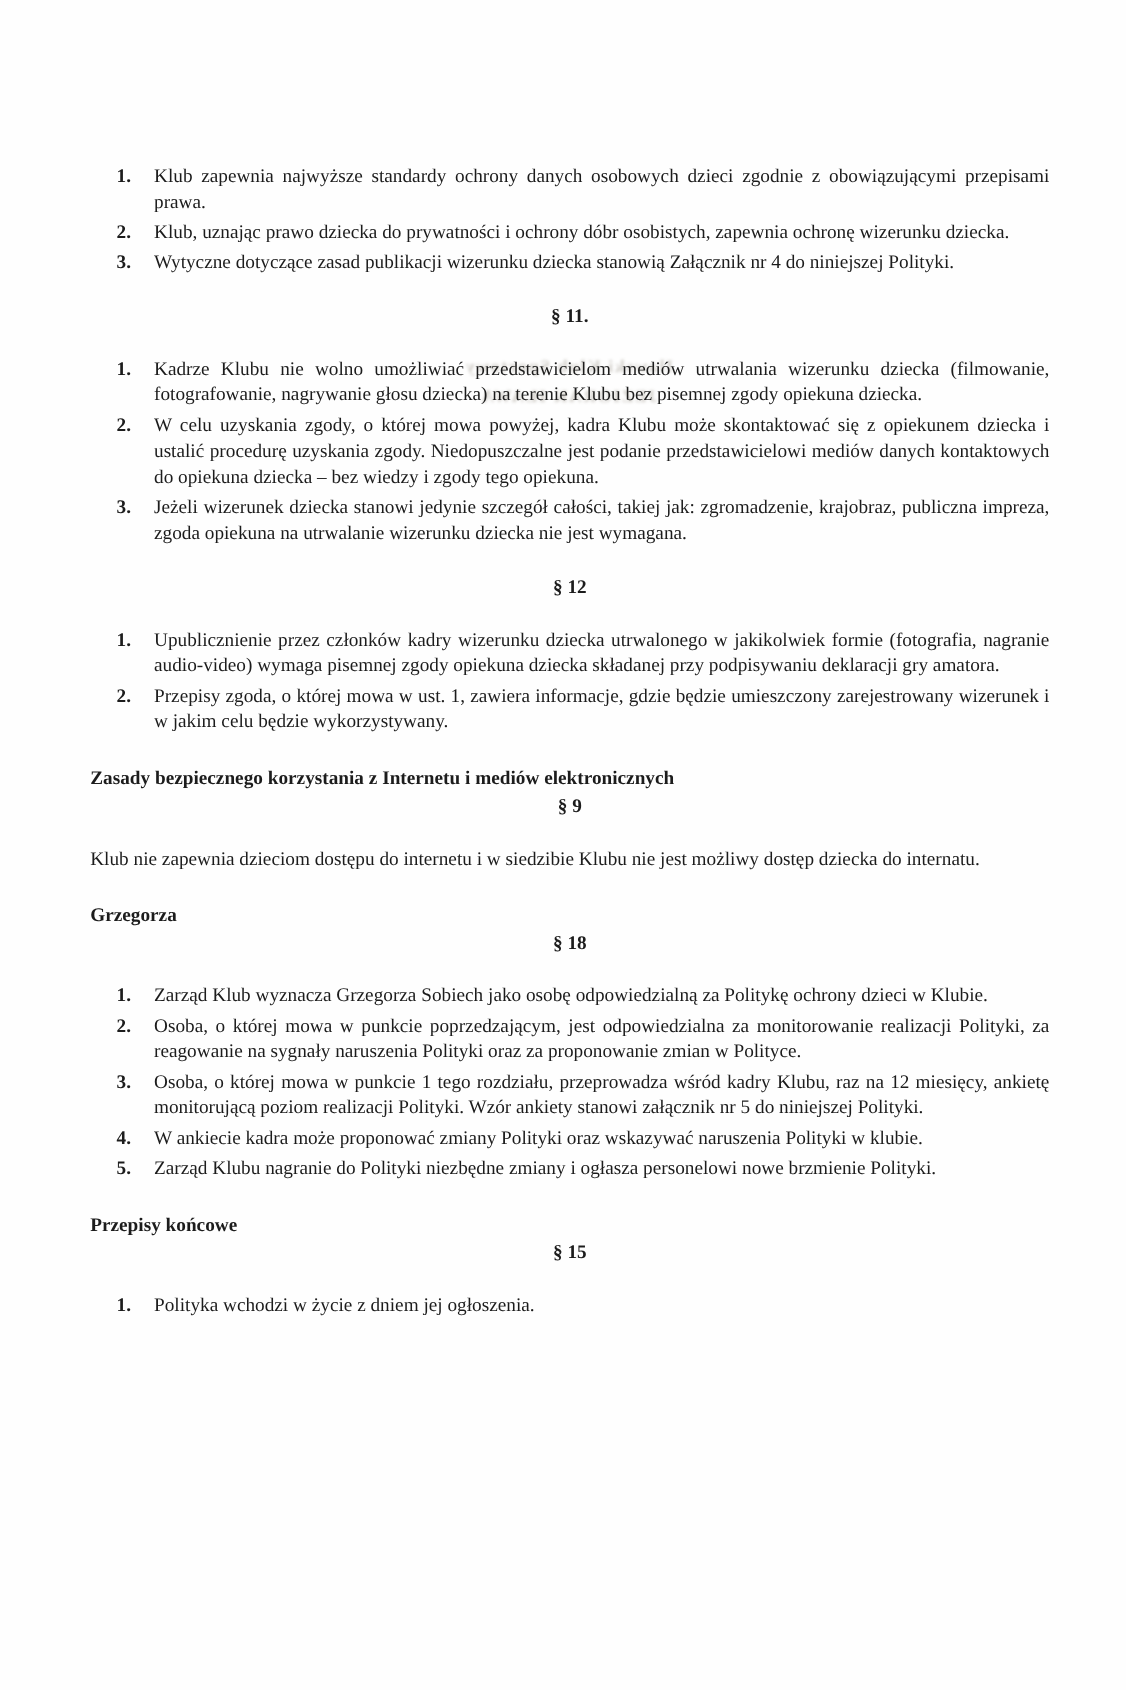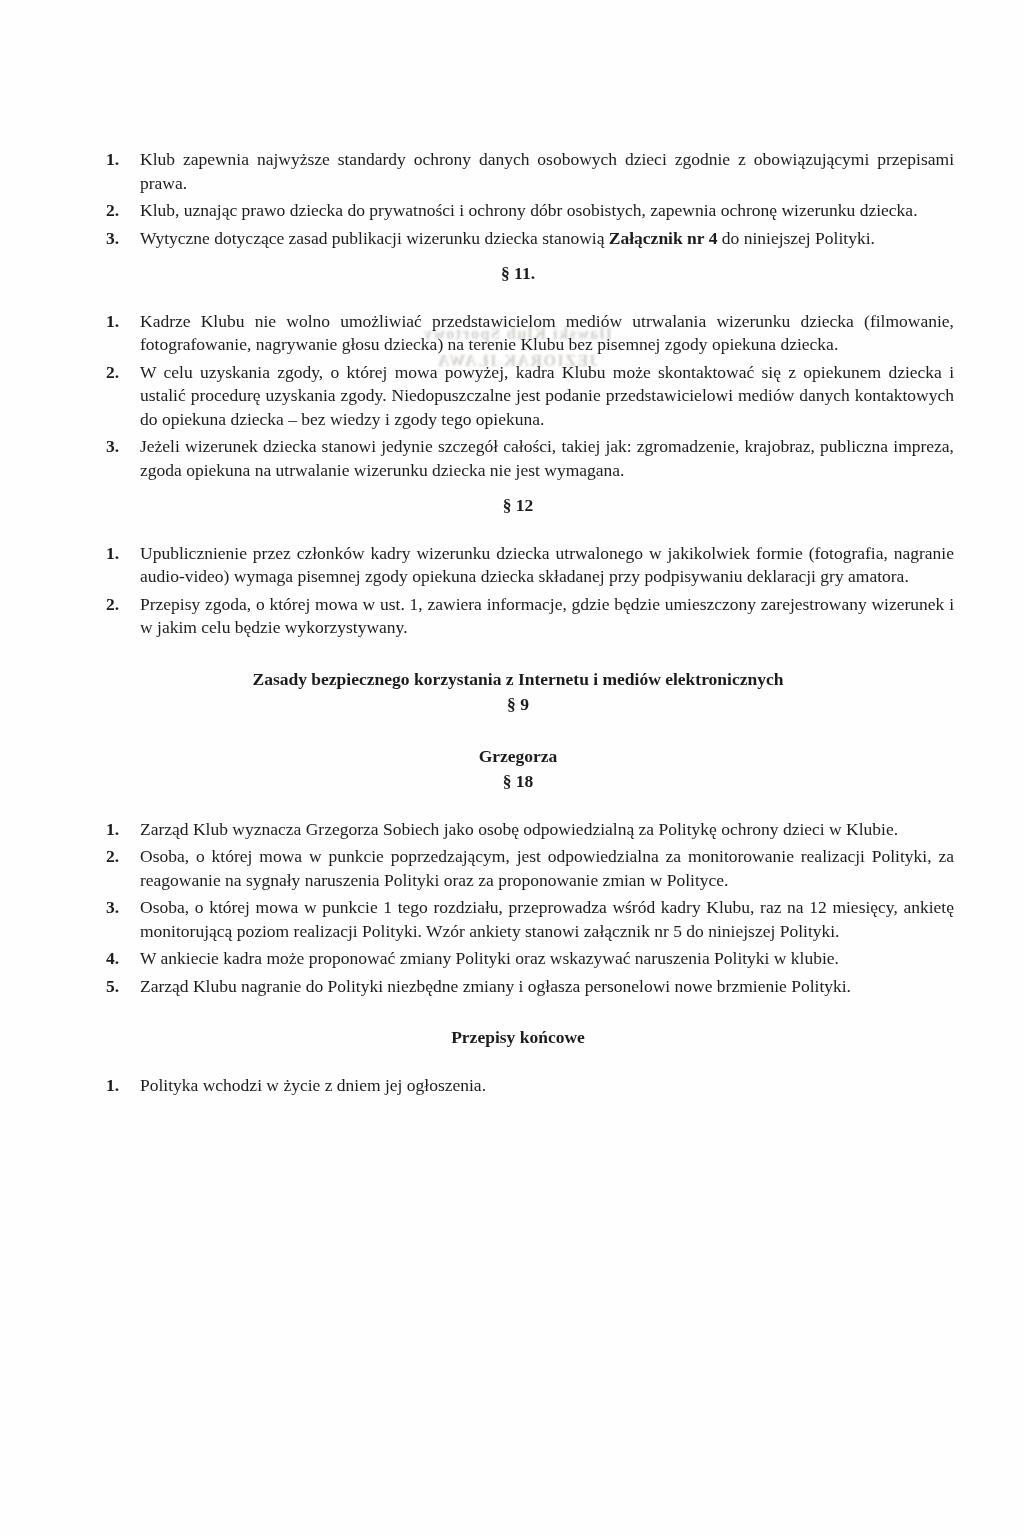--- a/index.html
+++ b/index.html
@@ -25,30 +25,29 @@
   .li { display: flex; }
   .li + .li { margin-top: 4px; }
   .num {
     flex: 0 0 20px;
     margin-right: 14px;
     font-weight: 700;
     text-align: left;
     white-space: nowrap;
   }
   .li-text { flex: 1 1 auto; text-align: justify; }
-  .b { font-weight: 700; }
+  .b { font-weight: 400; }
   .section-num {
-    margin-top: 12px;
+    margin-top: 26px;
     margin-bottom: 24px;
     text-align: center;
     font-weight: 700;
   }
   .heading {
     margin-top: 28px;
-    text-align: center;
     font-weight: 700;
   }
   .heading + .section-num { margin-top: 2px; }
   .para { margin-top: 22px; text-align: justify; }
   
   .ghost {
     position: absolute;
     top: 320px;
     left: 352px;
     width: 330px;
@@ -108,20 +107,21 @@
           <span class="num">1.</span>
           <span class="li-text"><span>Upublicznienie przez członków kadry wizerunku dziecka utrwalonego w jakikolwiek formie (fotografia, nagranie audio-video) wymaga pisemnej zgody opiekuna dziecka składanej przy podpisywaniu deklaracji gry amatora.</span></span>
         </div>
         <div class="li">
           <span class="num">2.</span>
           <span class="li-text"><span>Przepisy zgoda, o której mowa w ust. 1, zawiera informacje, gdzie będzie umieszczony zarejestrowany wizerunek i w jakim celu będzie wykorzystywany.</span></span>
         </div>
       </div>
       <div class="heading">Zasady bezpiecznego korzystania z Internetu i mediów elektronicznych</div>
       <div class="section-num">§ 9</div>
+      <div class="para">Klub nie zapewnia dzieciom dostępu do internetu i w siedzibie Klubu nie jest możliwy dostęp dziecka do internatu.</div>
       <div class="heading">Grzegorza</div>
       <div class="section-num">§ 18</div>
       <div class="list">
         <div class="li">
           <span class="num">1.</span>
           <span class="li-text"><span>Zarząd Klub wyznacza Grzegorza Sobiech jako osobę odpowiedzialną za Politykę ochrony dzieci w Klubie.</span></span>
         </div>
         <div class="li">
           <span class="num">2.</span>
           <span class="li-text"><span>Osoba, o której mowa w punkcie poprzedzającym, jest odpowiedzialna za monitorowanie realizacji Polityki, za reagowanie na sygnały naruszenia Polityki oraz za proponowanie zmian w Polityce.</span></span>
@@ -133,20 +133,21 @@
         <div class="li">
           <span class="num">4.</span>
           <span class="li-text"><span>W ankiecie kadra może proponować zmiany Polityki oraz wskazywać naruszenia Polityki w klubie.</span></span>
         </div>
         <div class="li">
           <span class="num">5.</span>
           <span class="li-text"><span>Zarząd Klubu nagranie do Polityki niezbędne zmiany i ogłasza personelowi nowe brzmienie Polityki.</span></span>
         </div>
       </div>
       <div class="heading">Przepisy końcowe</div>
+      <div class="section-num">§ 15</div>
       <div class="list">
         <div class="li">
           <span class="num">1.</span>
           <span class="li-text"><span>Polityka wchodzi w życie z dniem jej ogłoszenia.</span></span>
         </div>
       </div>
     </div>
 </div>
 
 </body></html>

